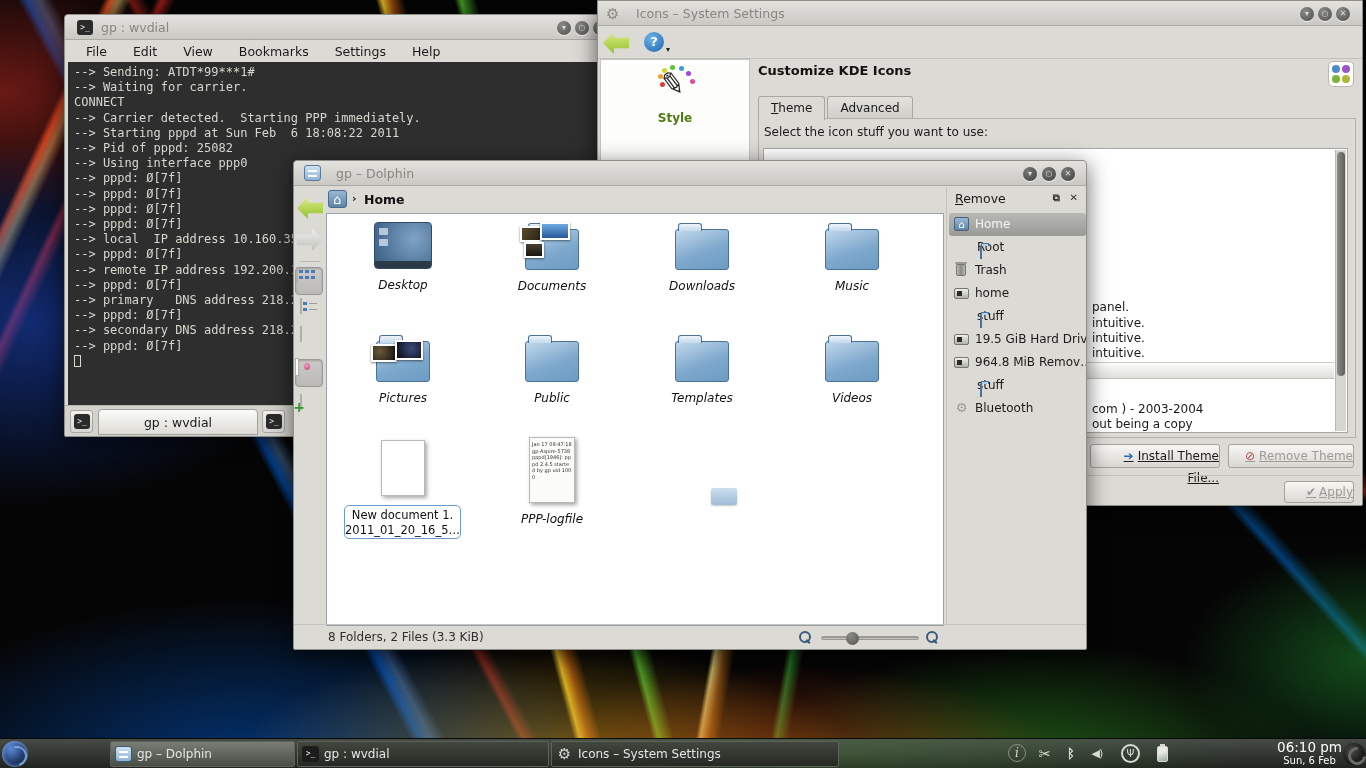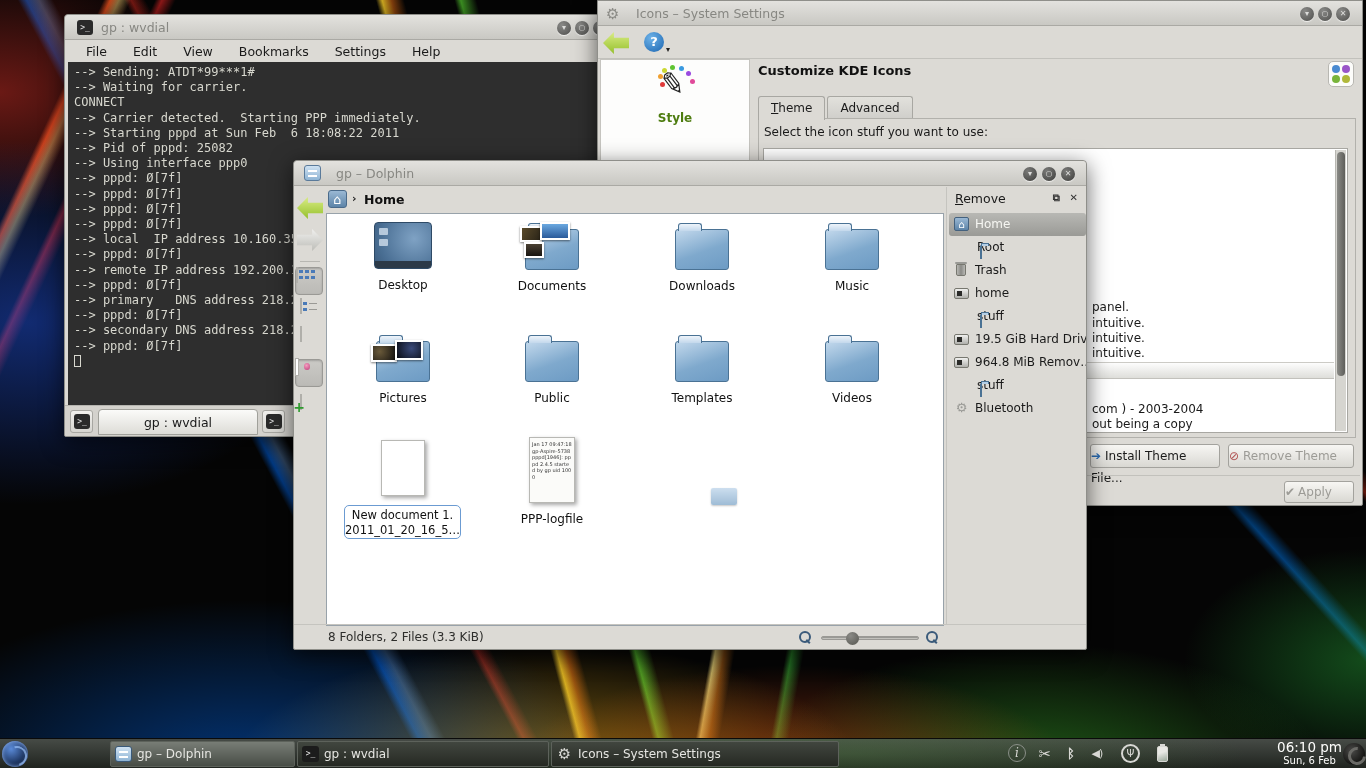--- a/index.html
+++ b/index.html
@@ -94,21 +94,21 @@
   .tab-panel{position:absolute;left:160px;top:117px;width:598px;height:320px;border:1px solid #b2b1ac;}
   .ss-select-label{position:absolute;left:166px;top:124px;color:#1a1a1a;z-index:1;}
   .theme-list{position:absolute;left:165px;top:147px;width:585px;height:285px;background:#fff;border:1px solid #a8a7a2;}
   .theme-list .frag{position:absolute;color:#1a1a1a;white-space:nowrap;}
   .sel-band{position:absolute;left:1px;right:13px;top:213px;height:17px;
     background:linear-gradient(#fdfdfd,#dededa);border-top:1px solid #cccbc6;border-bottom:1px solid #c2c1bc;}
   .ss-scroll{position:absolute;right:1px;top:1px;width:11px;bottom:1px;background:#d6d5d0;border-left:1px solid #b8b7b2;}
   .ss-thumb{position:absolute;left:1px;right:1px;top:2px;height:224px;border-radius:4px;
     background:linear-gradient(90deg,#8a8a86,#5e5e5a);}
   .btn{position:absolute;height:24px;border:1px solid #a3a29d;border-radius:3px;
-    background:linear-gradient(#f7f6f3,#d9d8d3);color:#1a1a1a;text-align:left;}
+    background:linear-gradient(#f7f6f3,#d9d8d3);color:#1a1a1a;text-align:right;text-decoration:underline;}
   .btn .bl{line-height:22px;}
   .btn.disabled{color:#9c9b96;}
   .ss-install{left:492px;top:443px;width:130px;}
   .ss-install .ic{color:#2a6ab0;font-weight:bold;margin-right:4px;}
   .ss-remove{left:630px;top:443px;width:126px;}
   .ss-remove .ic{color:#b05050;margin-right:4px;}
   .ss-sep{position:absolute;left:2px;right:2px;top:474px;height:1px;background:#c2c1bc;}
   .ss-apply{left:686px;top:480px;width:70px;height:22px;}
   .ss-apply .ic{color:#9c9b96;margin-right:3px;}
 
@@ -153,21 +153,21 @@
     background:radial-gradient(circle at 70% 35%,#7fa2c4,#4a6f94 70%,#3a5a7c);position:relative;}
   .desk-ic::before{content:"";position:absolute;left:4px;top:5px;width:9px;height:7px;background:#c8d8e8;border-radius:1px;
     box-shadow:0 11px 0 #c8d8e8;opacity:.85;}
   .desk-ic::after{content:"";position:absolute;left:0;bottom:0;right:0;height:7px;background:#2c3a48;border-radius:0 0 3px 3px;}
   .thumb{position:absolute;border:2px solid #fff;box-shadow:0 1px 2px rgba(0,0,0,.5);}
   .th-doc1{left:-6px;top:-4px;width:22px;height:16px;background:linear-gradient(120deg,#5a4a2a,#2a2418);}
   .th-doc2{left:14px;top:-8px;width:30px;height:18px;background:linear-gradient(#6aa8e0,#2a5a9a);}
   .th-doc3{left:-2px;top:12px;width:20px;height:16px;background:linear-gradient(#4a4032,#181410);}
   .th-pic1{left:-6px;top:2px;width:26px;height:18px;background:radial-gradient(circle at 30% 40%,#6a5a3a,#141210);}
   .th-pic2{left:18px;top:-2px;width:28px;height:20px;background:radial-gradient(circle at 60% 40%,#3a4a7a,#0a0c14);}
-  .flabel{display:block;margin-top:6px;color:#111;font-size:12px;}
+  .flabel{display:block;margin-top:6px;color:#111;font-size:12px;font-style:italic;}
   .page-ic{width:44px;height:56px;background:#fff;border:1px solid #b8b8b4;box-shadow:2px 2px 4px rgba(0,0,0,.35);}
   .log-ic{width:46px;height:66px;background:#fbfbf9;border:1px solid #b8b8b4;box-shadow:2px 2px 4px rgba(0,0,0,.35);
     font-size:5px;line-height:6.5px;color:#333;text-align:left;padding:3px 2px;overflow:hidden;word-break:break-all;}
   .sel-label{position:absolute;left:17px;top:291px;width:117px;height:34px;border:1px solid #6b9bd2;border-radius:5px;
     background:rgba(255,255,255,.95);color:#111;text-align:center;line-height:15px;font-size:11.5px;padding-top:2px;}
   .places{position:absolute;left:652px;top:26px;width:142px;bottom:25px;border-left:1px solid #c5c4bf;}
   .places-head{position:absolute;left:8px;top:4px;font-size:12.5px;color:#1a1a1a;}
   .accel::first-letter{text-decoration:underline;}
   .pl-btn{position:absolute;top:5px;font-size:10px;color:#333;font-weight:bold;}
   .pl-float{right:28px;}  .pl-close{right:10px;}

